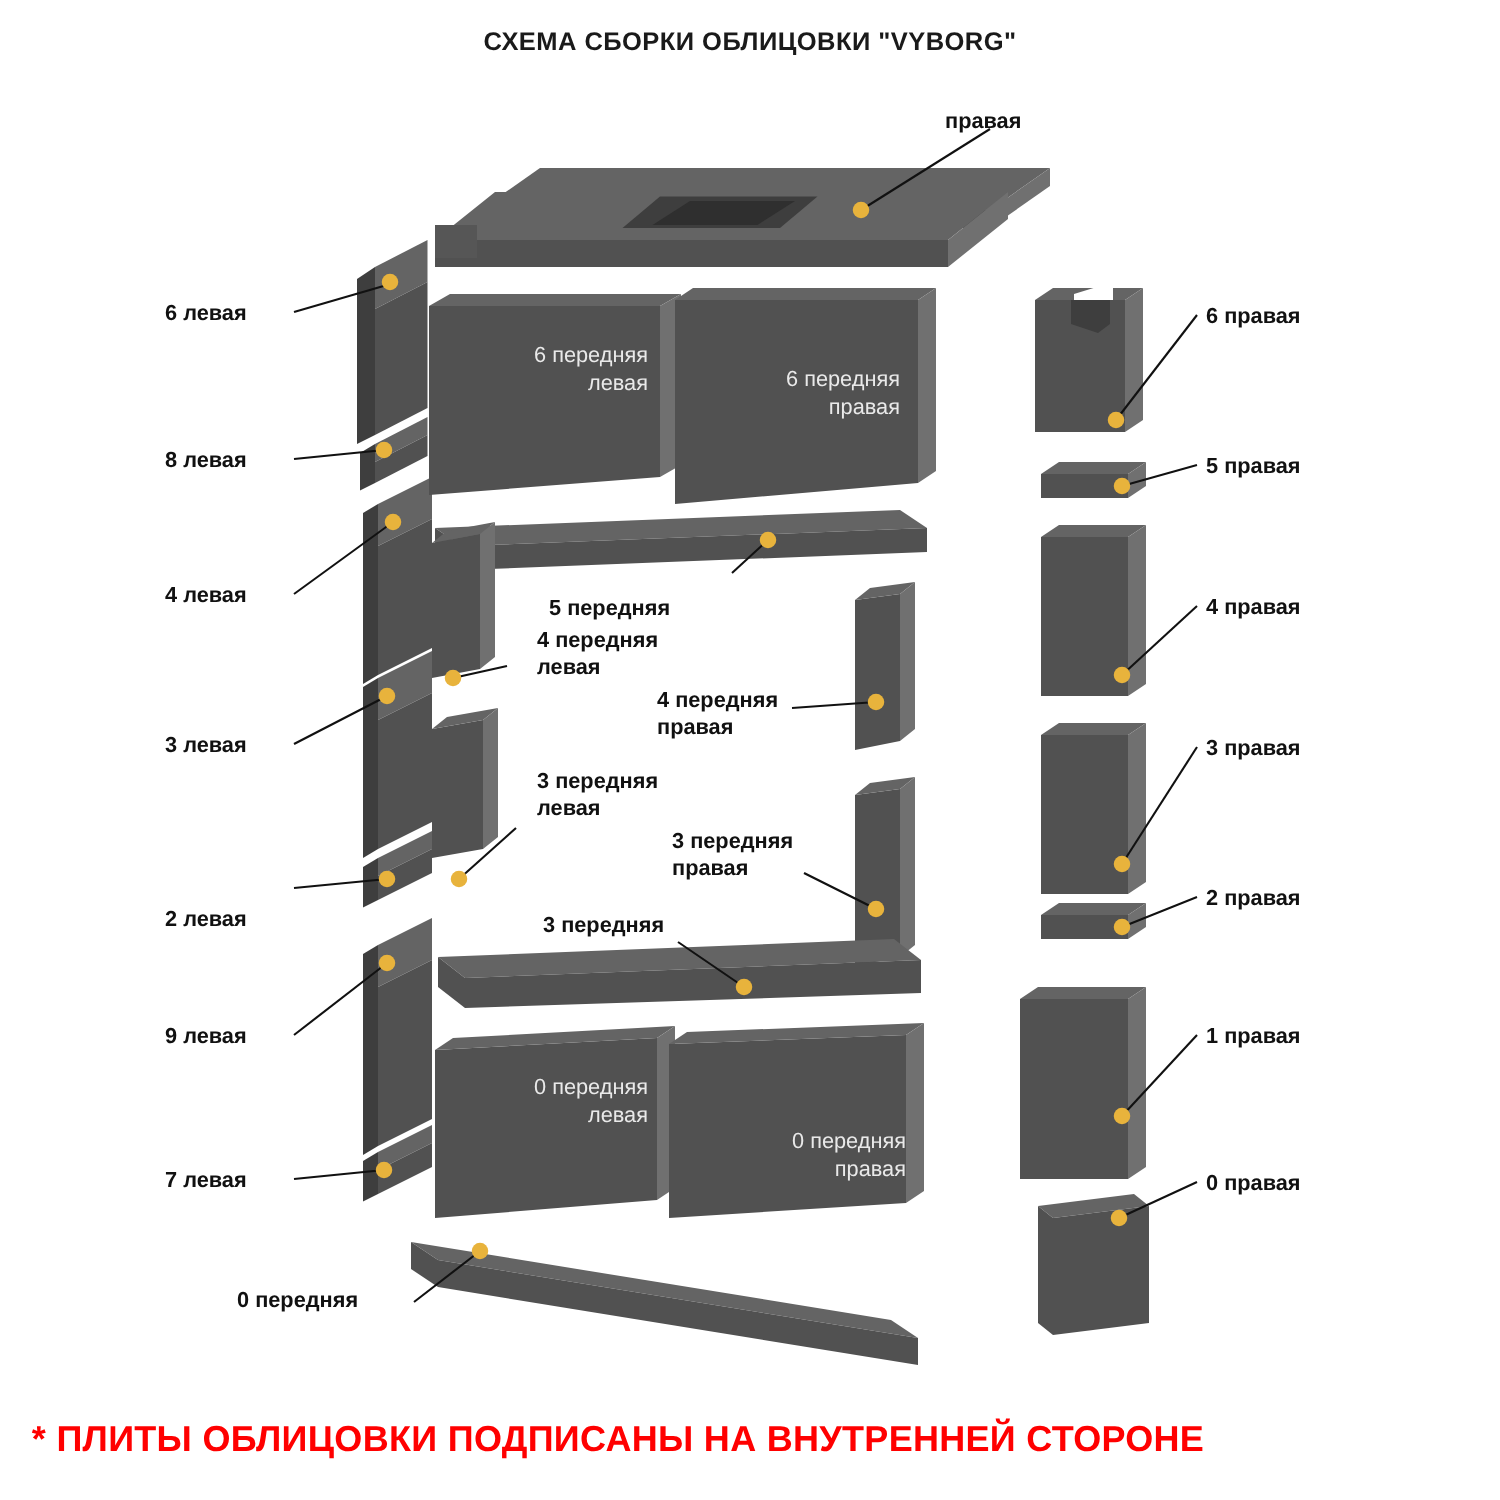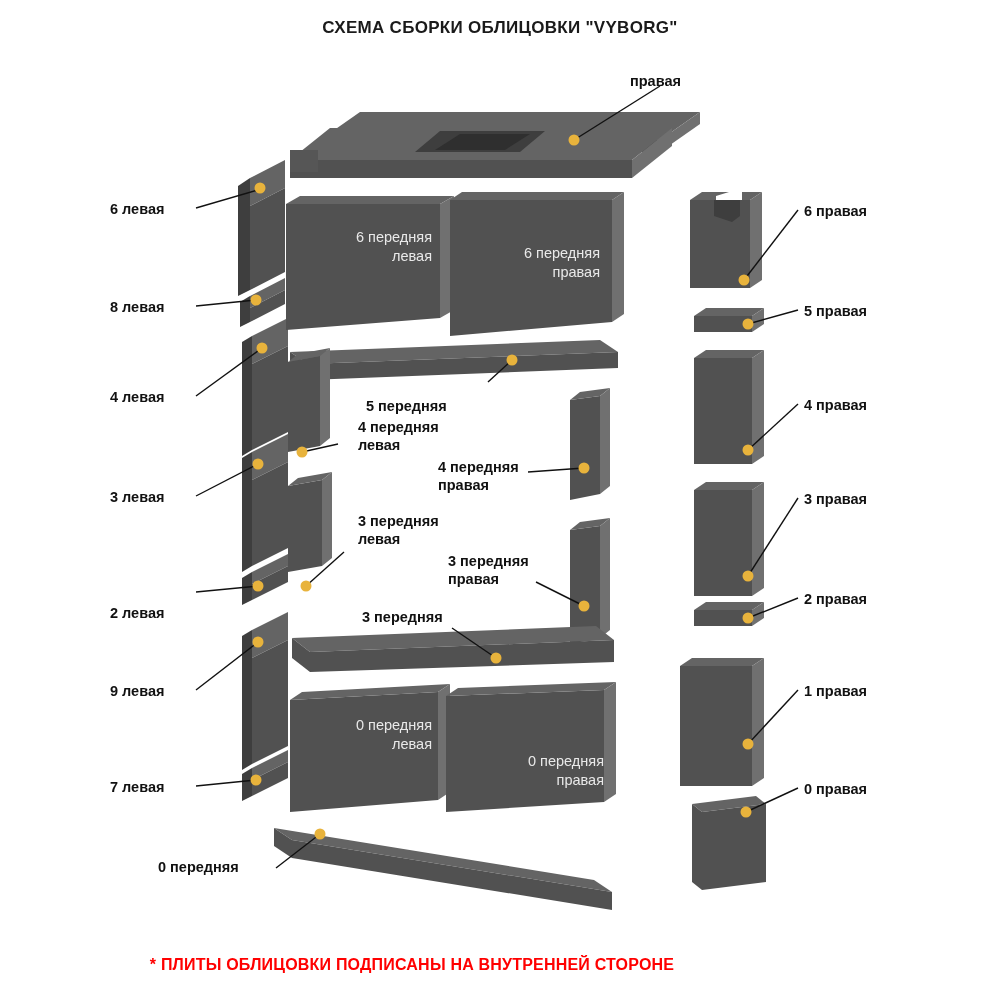--- a/index.html
+++ b/index.html
@@ -36,21 +36,21 @@
     font-weight: bold;
     color: #1a1a1a;
     letter-spacing: 0.3px;
   }
   .footnote {
     position: absolute;
     left: 0;
     bottom: 26px;
     width: 824px;
     text-align: center;
-    font-size: 16px;
+    font-size: 24px;
     font-weight: bold;
     color: #ff0000;
     letter-spacing: 0.2px;
   }
   .lbl {
     position: absolute;
     font-size: 14.5px;
     font-weight: bold;
     color: #111111;
     white-space: pre;

